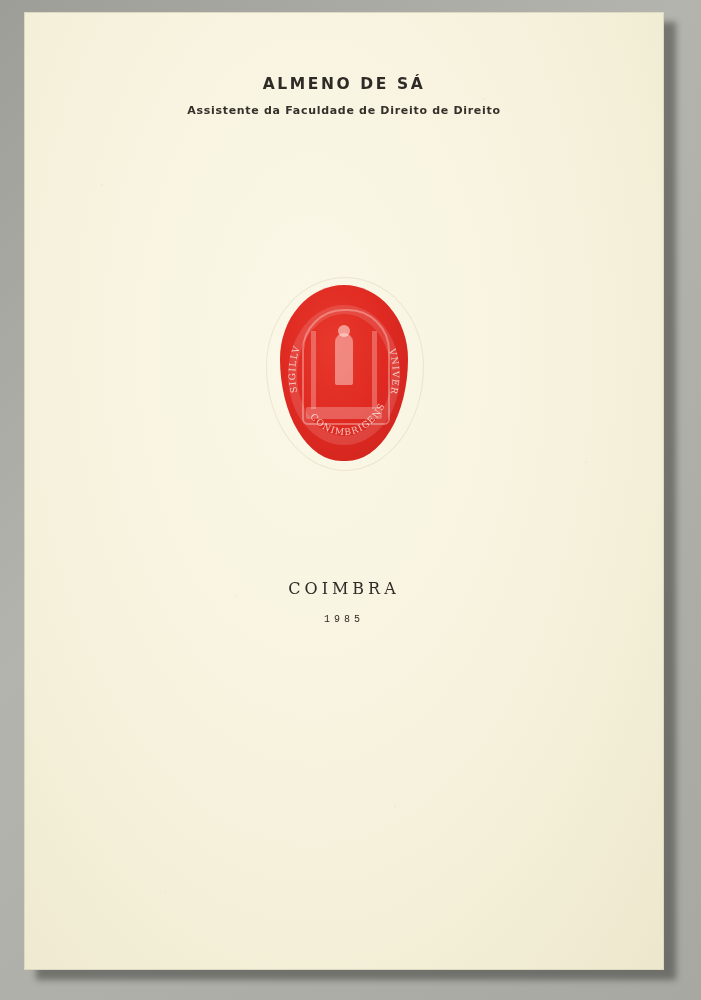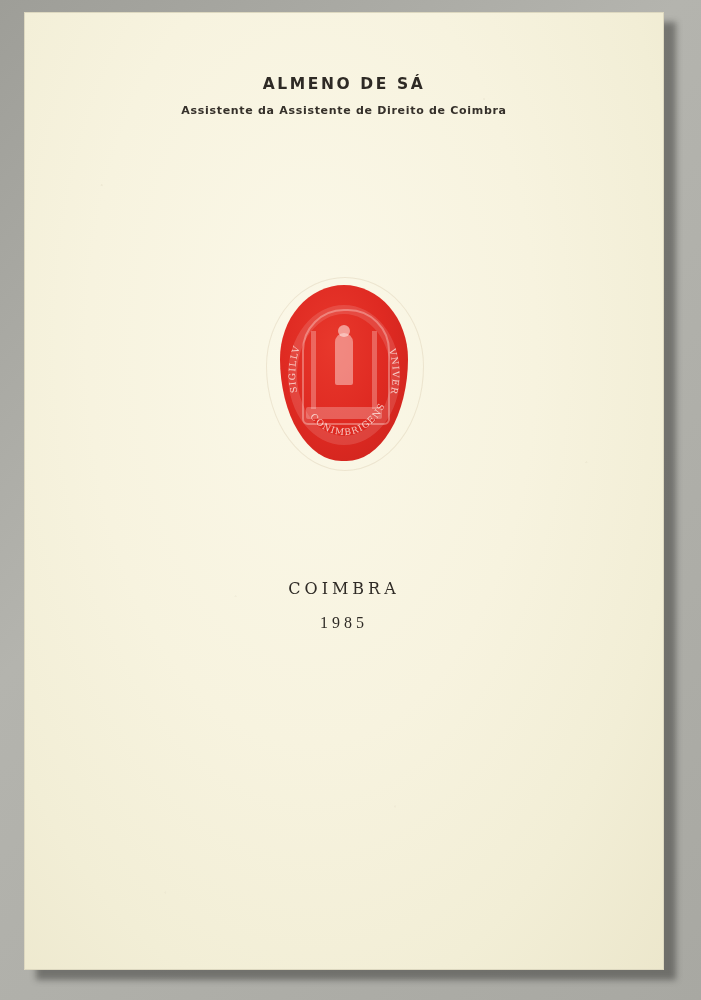--- a/index.html
+++ b/index.html
@@ -199,39 +199,39 @@
   }
   #city {
     font-size: 16px;
     letter-spacing: 4px;
     font-weight: 400;
     color: #2f2b26;
     font-family: "DejaVu Serif", serif;
   }
   #year {
     margin-top: 16px;
-    font-size: 16px;
+    font-size: 10px;
     letter-spacing: 4px;
     color: #2f2b26;
-    font-family: Liberation Serif, serif;
+    font-family: Liberation Mono, monospace;
   }
 </style>
 </head>
 <body>
 
 <div id="page">
 
   <div id="cover-shadow"></div>
 
   <div id="cover">
     <div class="content">
 
       <div id="author">ALMENO DE SÁ</div>
 
-      <div id="affiliation">Assistente da Assistente de Direito de Coimbra</div>
+      <div id="affiliation">Assistente da Faculdade de Direito de Direito</div>
 
 
       <div id="emblem-wrap">
         <div id="emblem">
           <div id="emblem-ghost"></div>
           <div id="emblem-seal">
             <div class="legend-ring"></div>
             <div class="arch"></div>
             <div class="pillar-l"></div>
             <div class="pillar-r"></div>

